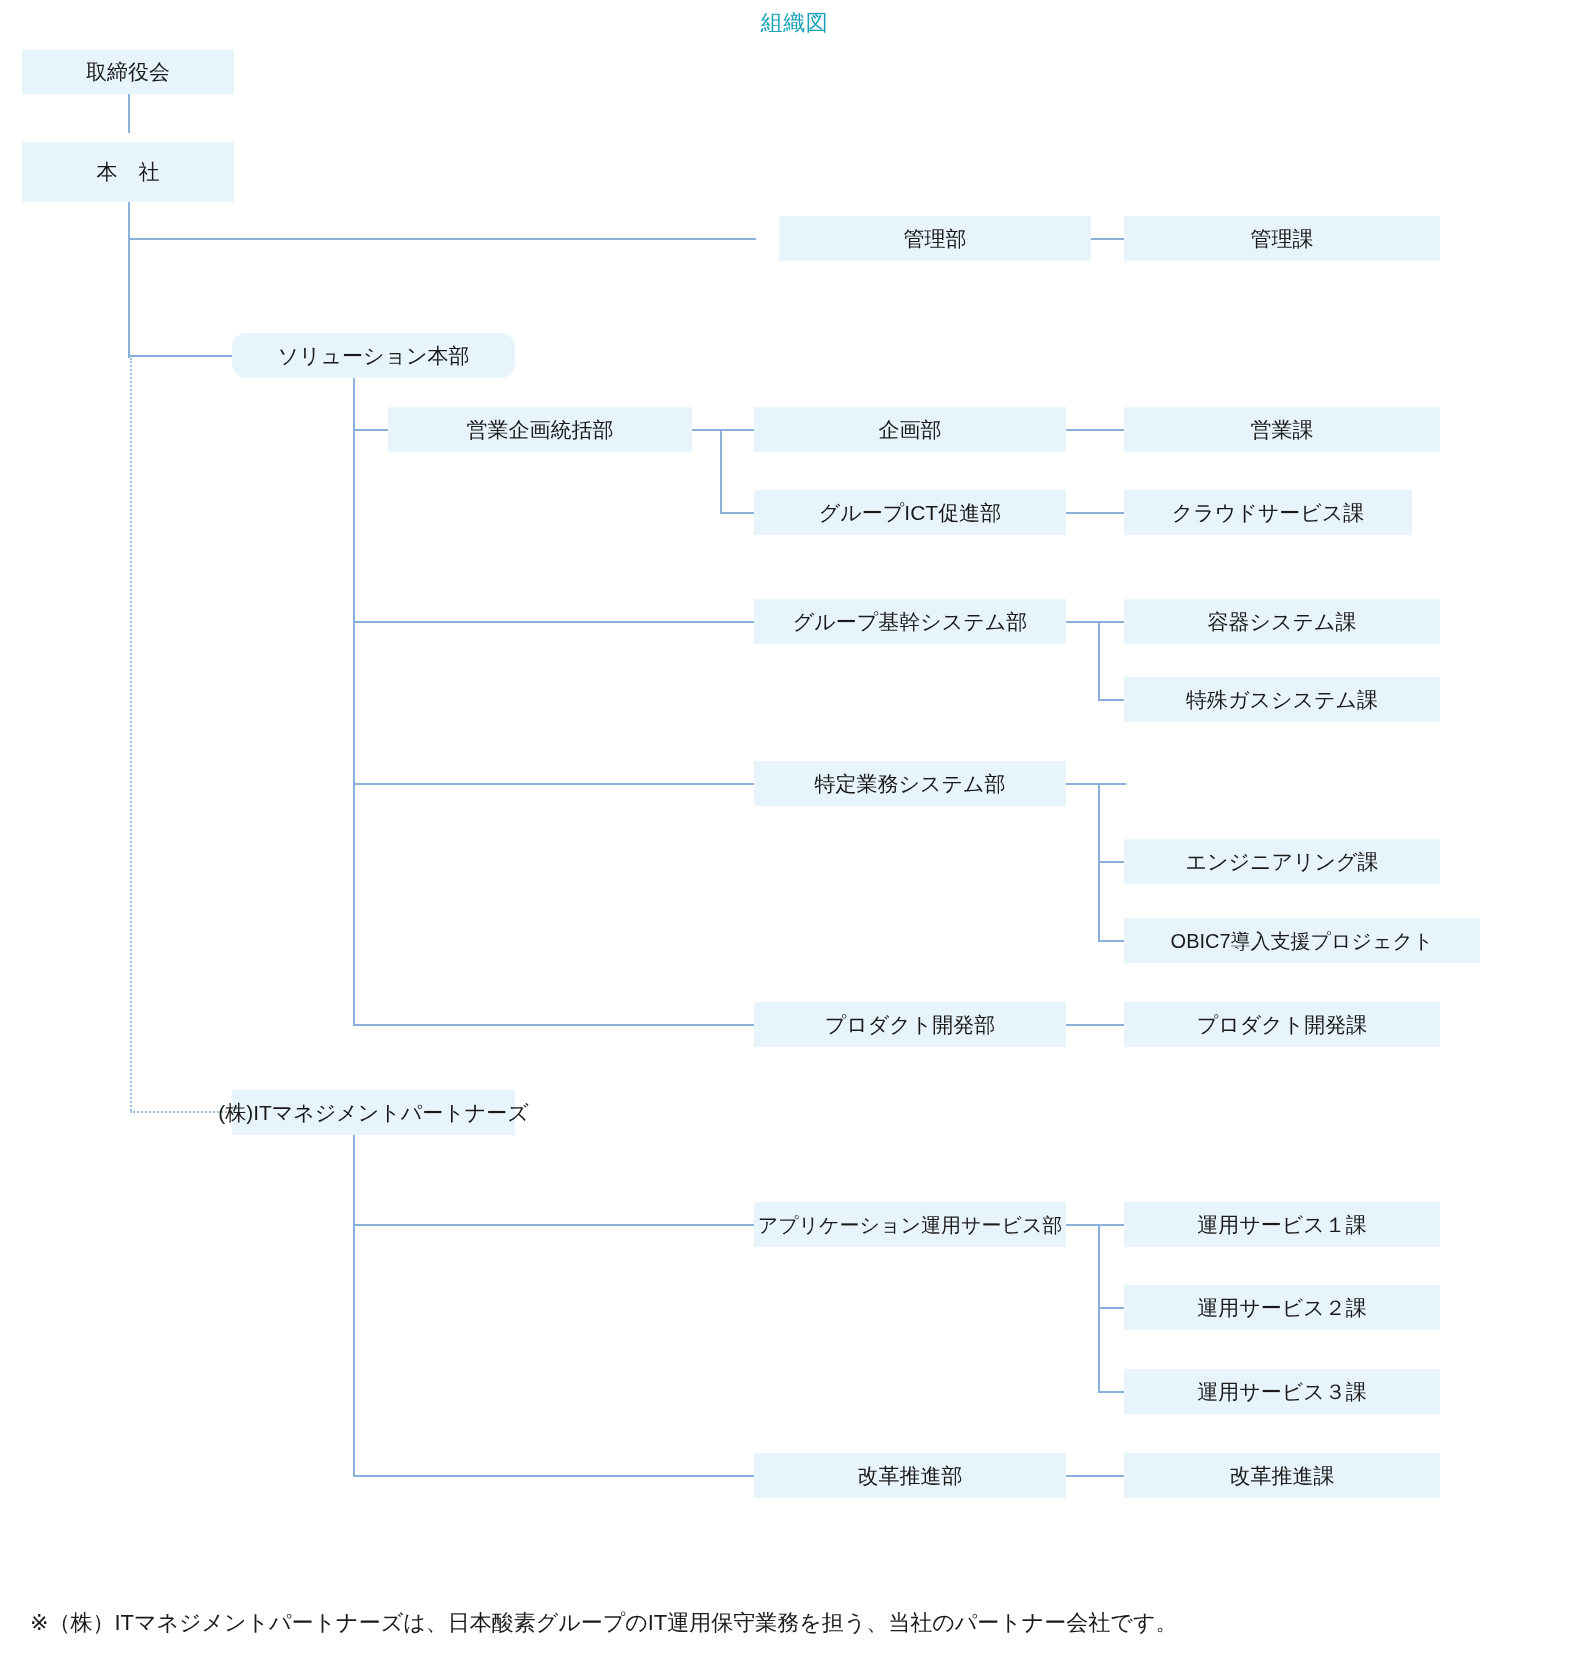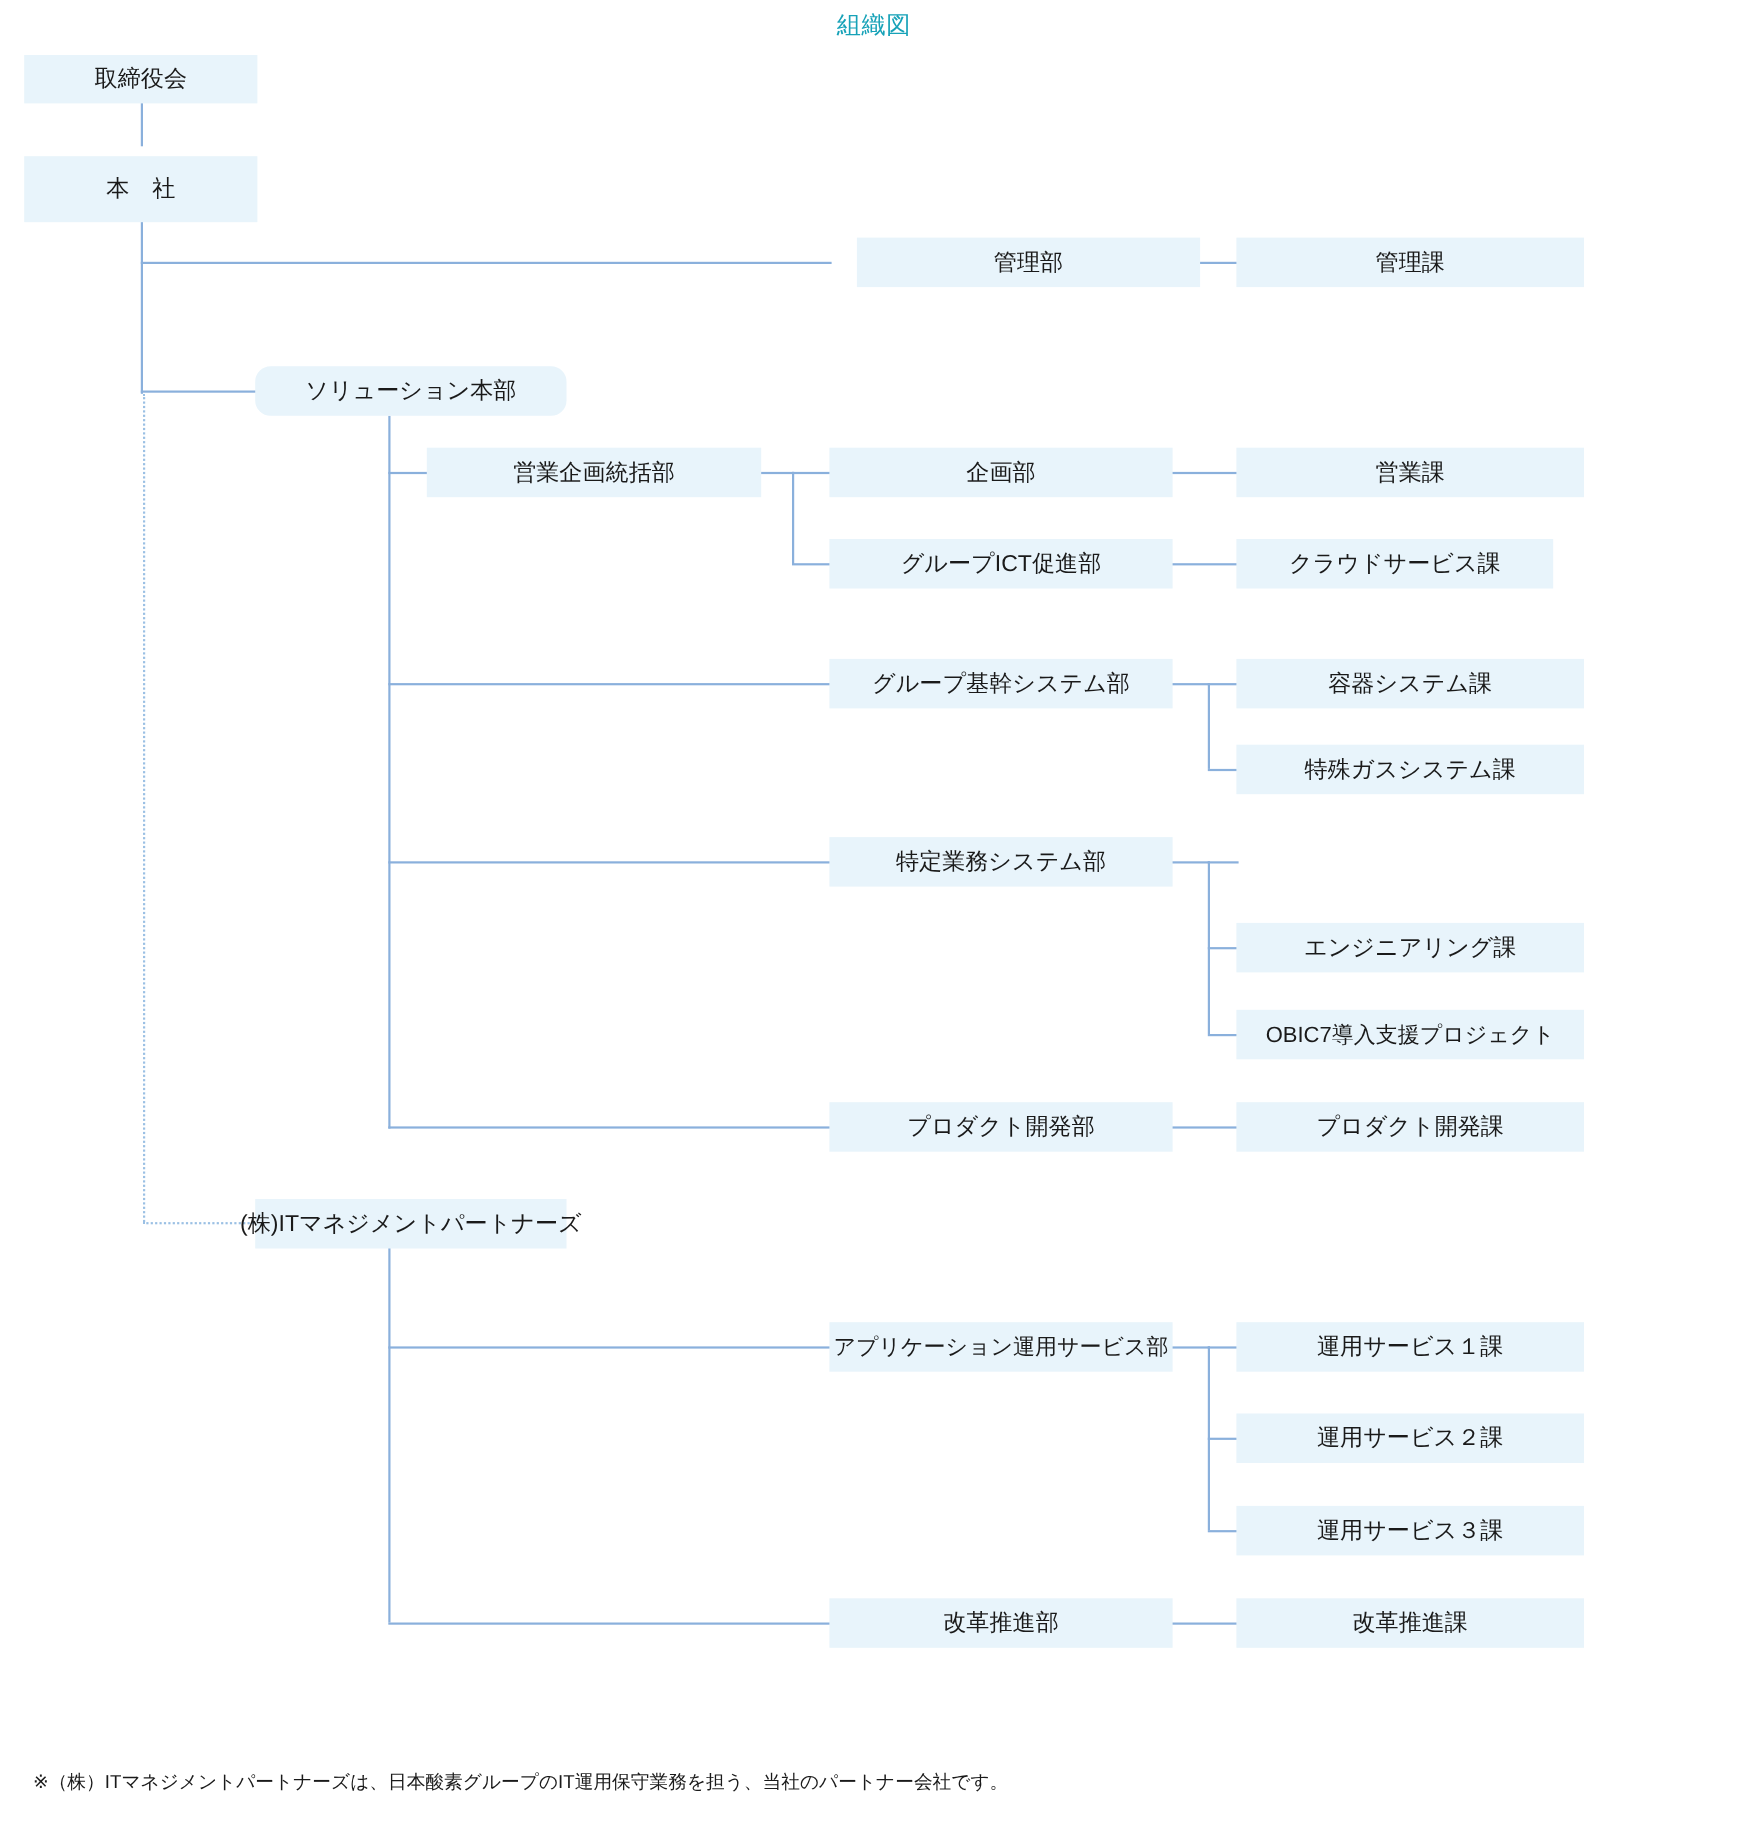--- a/index.html
+++ b/index.html
@@ -56,21 +56,21 @@
   }
   .conn-dotted-h {
     position: absolute;
     border-top: 2px dotted #9bc0e4;
     height: 0;
   }
   #footnote {
     position: absolute;
     left: 30px;
     top: 1608px;
-    font-size: 17px;
+    font-size: 22px;
     color: #1a1a1a;
     white-space: nowrap;
   }
 </style>
 </head>
 <body>
 
 <div id="chart-root">
 
   <div id="chart-title">組織図</div>
@@ -156,21 +156,21 @@
 
   <div class="node" style="left:1124px; top:599px; width:316px; height:45px;">容器システム課</div>
 
   <div class="node" style="left:1124px; top:677px; width:316px; height:45px;">特殊ガスシステム課</div>
 
   <div class="node" style="left:754px; top:761px; width:312px; height:45px;">特定業務システム部</div>
 
 
   <div class="node" style="left:1124px; top:839px; width:316px; height:45px;">エンジニアリング課</div>
 
-  <div class="node wide-text" style="left:1124px; top:918px; width:316px; height:45px;">OBIC7導入支援プロジェクト</div>
+  <div class="node wide-text" style="left:1124px; top:918px; width:356px; height:45px;">OBIC7導入支援プロジェクト</div>
 
   <div class="node" style="left:754px; top:1002px; width:312px; height:45px;">プロダクト開発部</div>
 
   <div class="node" style="left:1124px; top:1002px; width:316px; height:45px;">プロダクト開発課</div>
 
   <div class="node" style="left:232px; top:1090px; width:283px; height:45px;">(株)ITマネジメントパートナーズ</div>
 
   <div class="node wide-text" style="left:754px; top:1202px; width:312px; height:45px;">アプリケーション運用サービス部</div>
 
   <div class="node" style="left:1124px; top:1202px; width:316px; height:45px;">運用サービス１課</div>

